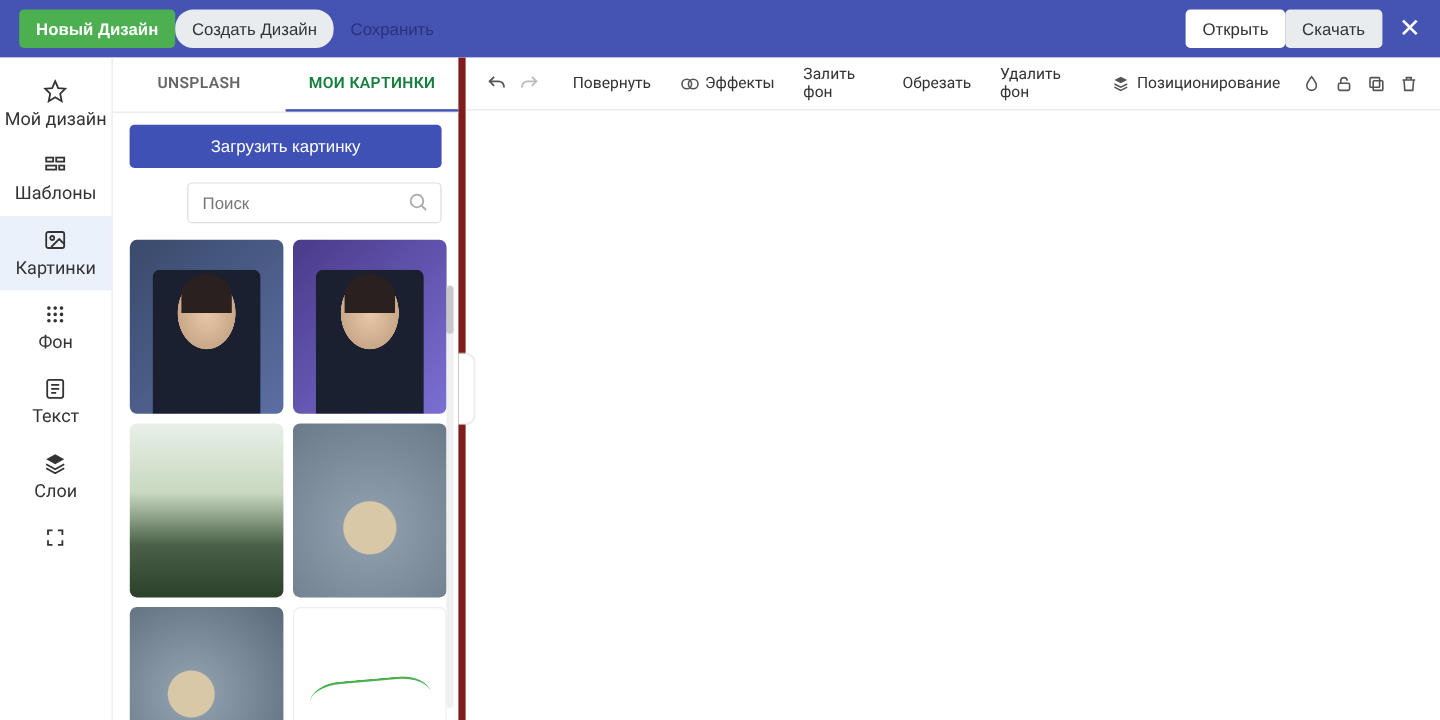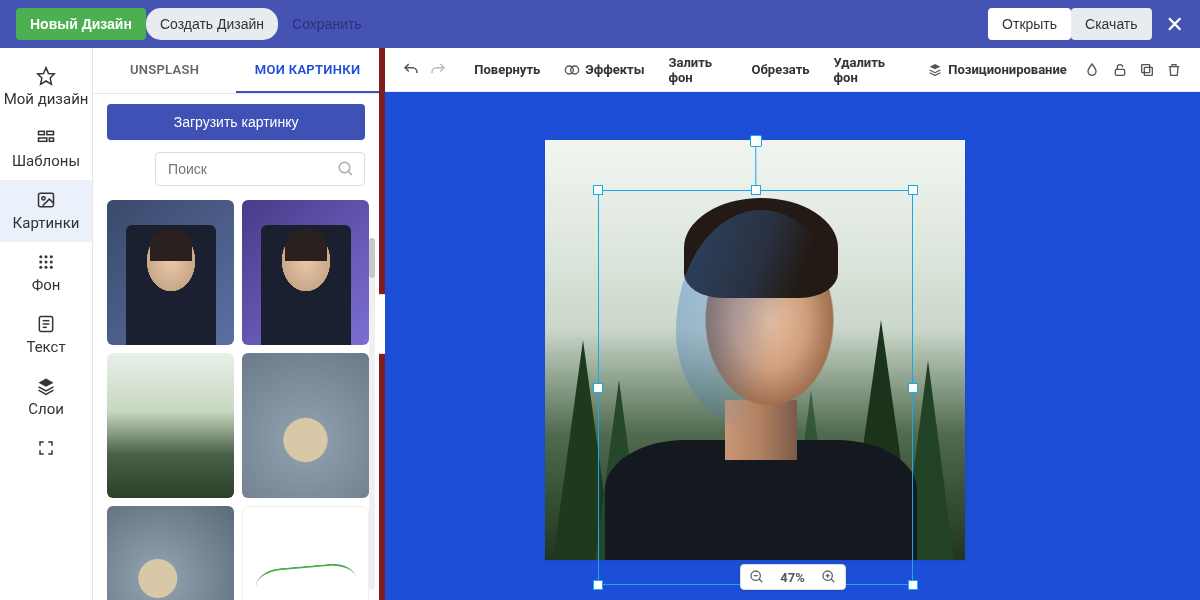--- a/index.html
+++ b/index.html
@@ -23,21 +23,21 @@
   .nav { width:95px; background:#fff; border-right:1px solid #e6e6e6; display:flex; flex-direction:column; align-items:center; padding-top:8px; }
   .nav-item { width:100%; display:flex; flex-direction:column; align-items:center; gap:4px; padding:10px 0; cursor:pointer; color:#333; }
   .nav-item.active { background:#eaf1fb; }
   .nav-icon { width:20px; height:20px; display:flex; align-items:center; justify-content:center; }
   .nav-label { font-size:15px; }
 
   
   .panel { width:298px; background:#fff; border-right:6px solid #7f1d1d; display:flex; flex-direction:column; position:relative; }
   .tabs { display:flex; border-bottom:1px solid #e6e6e6; }
   .tab { flex:1; text-align:center; padding:14px 0; font-size:13px; font-weight:600; letter-spacing:0.3px; color:#666; cursor:pointer; }
-  .tab.active { color:#1d4ed8; border-bottom:2px solid #3f51b5; }
+  .tab.active { color:#15803d; border-bottom:2px solid #3f51b5; }
   .upload-row { padding:10px 14px 6px; }
   .upload-btn { width:100%; background:#3f51b5; color:#fff; border:none; border-radius:4px; padding:10px; font-size:14px; font-weight:500; cursor:pointer; }
   .search-row { padding:6px 14px 10px; }
   .search-wrap { position:relative;margin-left:48px; }
   .search-input { width:100%; border:1px solid #ddd; border-radius:4px; padding:8px 36px 8px 12px; font-size:14px; color:#888; }
   .search-icon { position:absolute; right:10px; top:50%; transform:translateY(-50%); color:#aaa; }
   .gallery { flex:1; overflow:auto; padding:4px 10px 10px 14px; }
   .gallery-scroll-track { position:absolute; right:4px; top:190px; bottom:10px; width:6px; background:#f0f0f0; border-radius:3px; }
   .gallery-scroll-thumb { position:absolute; right:4px; top:190px; width:6px; height:40px; background:#c8c8c8; border-radius:3px; }
   .grid { display:grid; grid-template-columns:1fr 1fr; gap:8px; }
@@ -49,21 +49,21 @@
   .face::before { content:""; position:absolute; top:4px; left:50%; transform:translateX(-50%); width:42px; height:32px; background:#2a2020; border-radius:50% 50% 0 0; }
   .thumb-forest { height:145px; background:linear-gradient(180deg,#e8f0e8 0%,#c8d8c0 40%,#4a6048 70%,#2a4028 100%); }
   .thumb-hands { height:145px; background:radial-gradient(circle at 50% 60%,#d8c8a8 20%,#8a9aa8 21%,#6a7a88 100%); }
   .thumb-hands2 { height:145px; background:radial-gradient(circle at 40% 50%,#d8c8a8 18%,#8a9aa8 19%,#5a6a78 100%); }
   .thumb-curve { height:100px; background:#fff; border:1px solid #eee; position:relative; }
   .thumb-curve::after { content:""; position:absolute; left:10%; right:10%; top:60%; height:30px; border-top:2px solid #4caf50; border-radius:100% 100% 0 0 / 60px; transform:rotate(-5deg); }
 
   .panel-handle { position:absolute; right:-14px; top:50%; transform:translateY(-50%); width:14px; height:60px; background:#fff; border:1px solid #e0e0e0; border-left:none; border-radius:0 8px 8px 0; cursor:pointer; }
 
   
-  .canvas-area { flex:1; display:flex; flex-direction:column; background:#fff;font-weight:bold; }
+  .canvas-area { flex:1; display:flex; flex-direction:row; background:#fff; }
   .toolbar { height:44px; border-bottom:1px solid #e6e6e6; display:flex; align-items:center; padding:0 14px; gap:4px; }
   .tool-icon-btn { width:28px; height:28px; display:flex; align-items:center; justify-content:center; cursor:pointer; color:#555; border-radius:3px; }
   .tool-text { padding:6px 10px; cursor:pointer; color:#333; font-size:13px; display:flex; align-items:center; gap:5px; }
   .toolbar-spacer { flex:1; }
 
   .stage { flex:1; background:#1d4ed8; position:relative; overflow:hidden; }
   .artboard { position:absolute; left:160px; top:48px; width:420px; height:420px; background:#fff; box-shadow:0 1px 4px rgba(0,0,0,0.08); overflow:hidden; }
   .bg-forest { position:absolute; inset:0; background:
     linear-gradient(180deg, rgba(240,245,240,0.95) 0%, rgba(200,215,200,0.6) 25%, rgba(150,175,150,0.5) 45%, rgba(60,90,60,0.9) 70%, rgba(30,55,30,1) 100%);
   }

